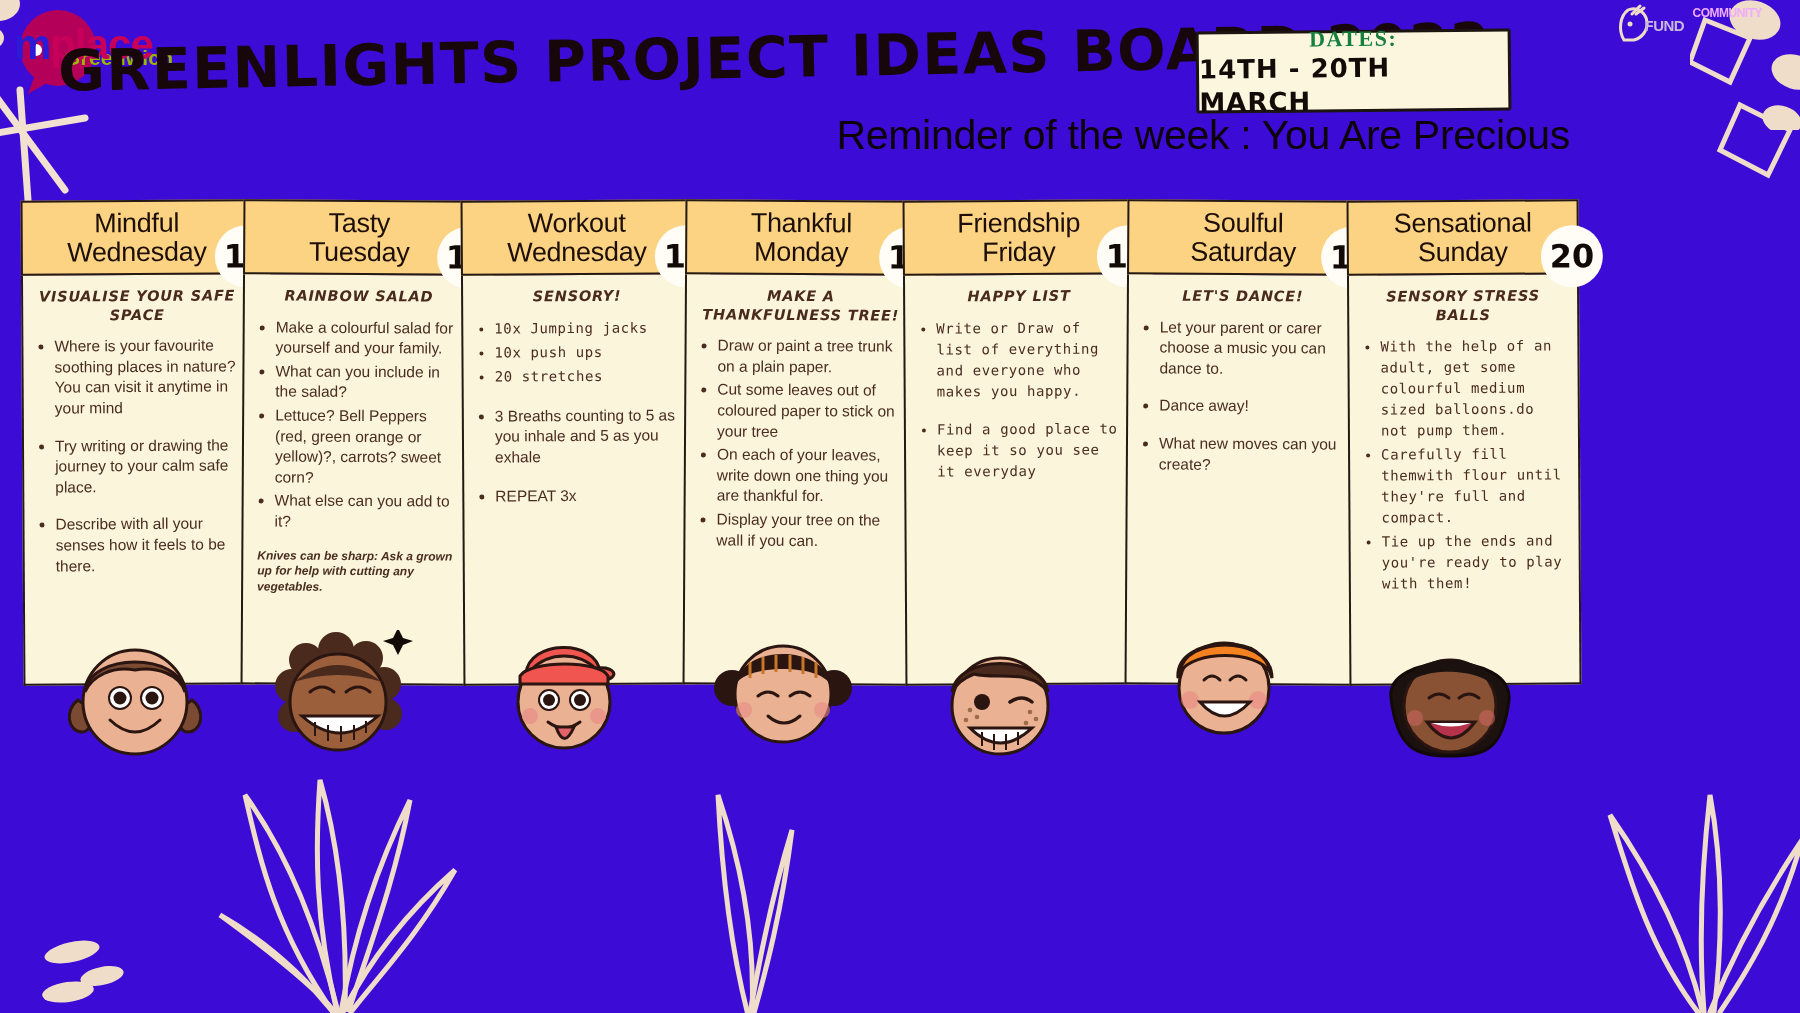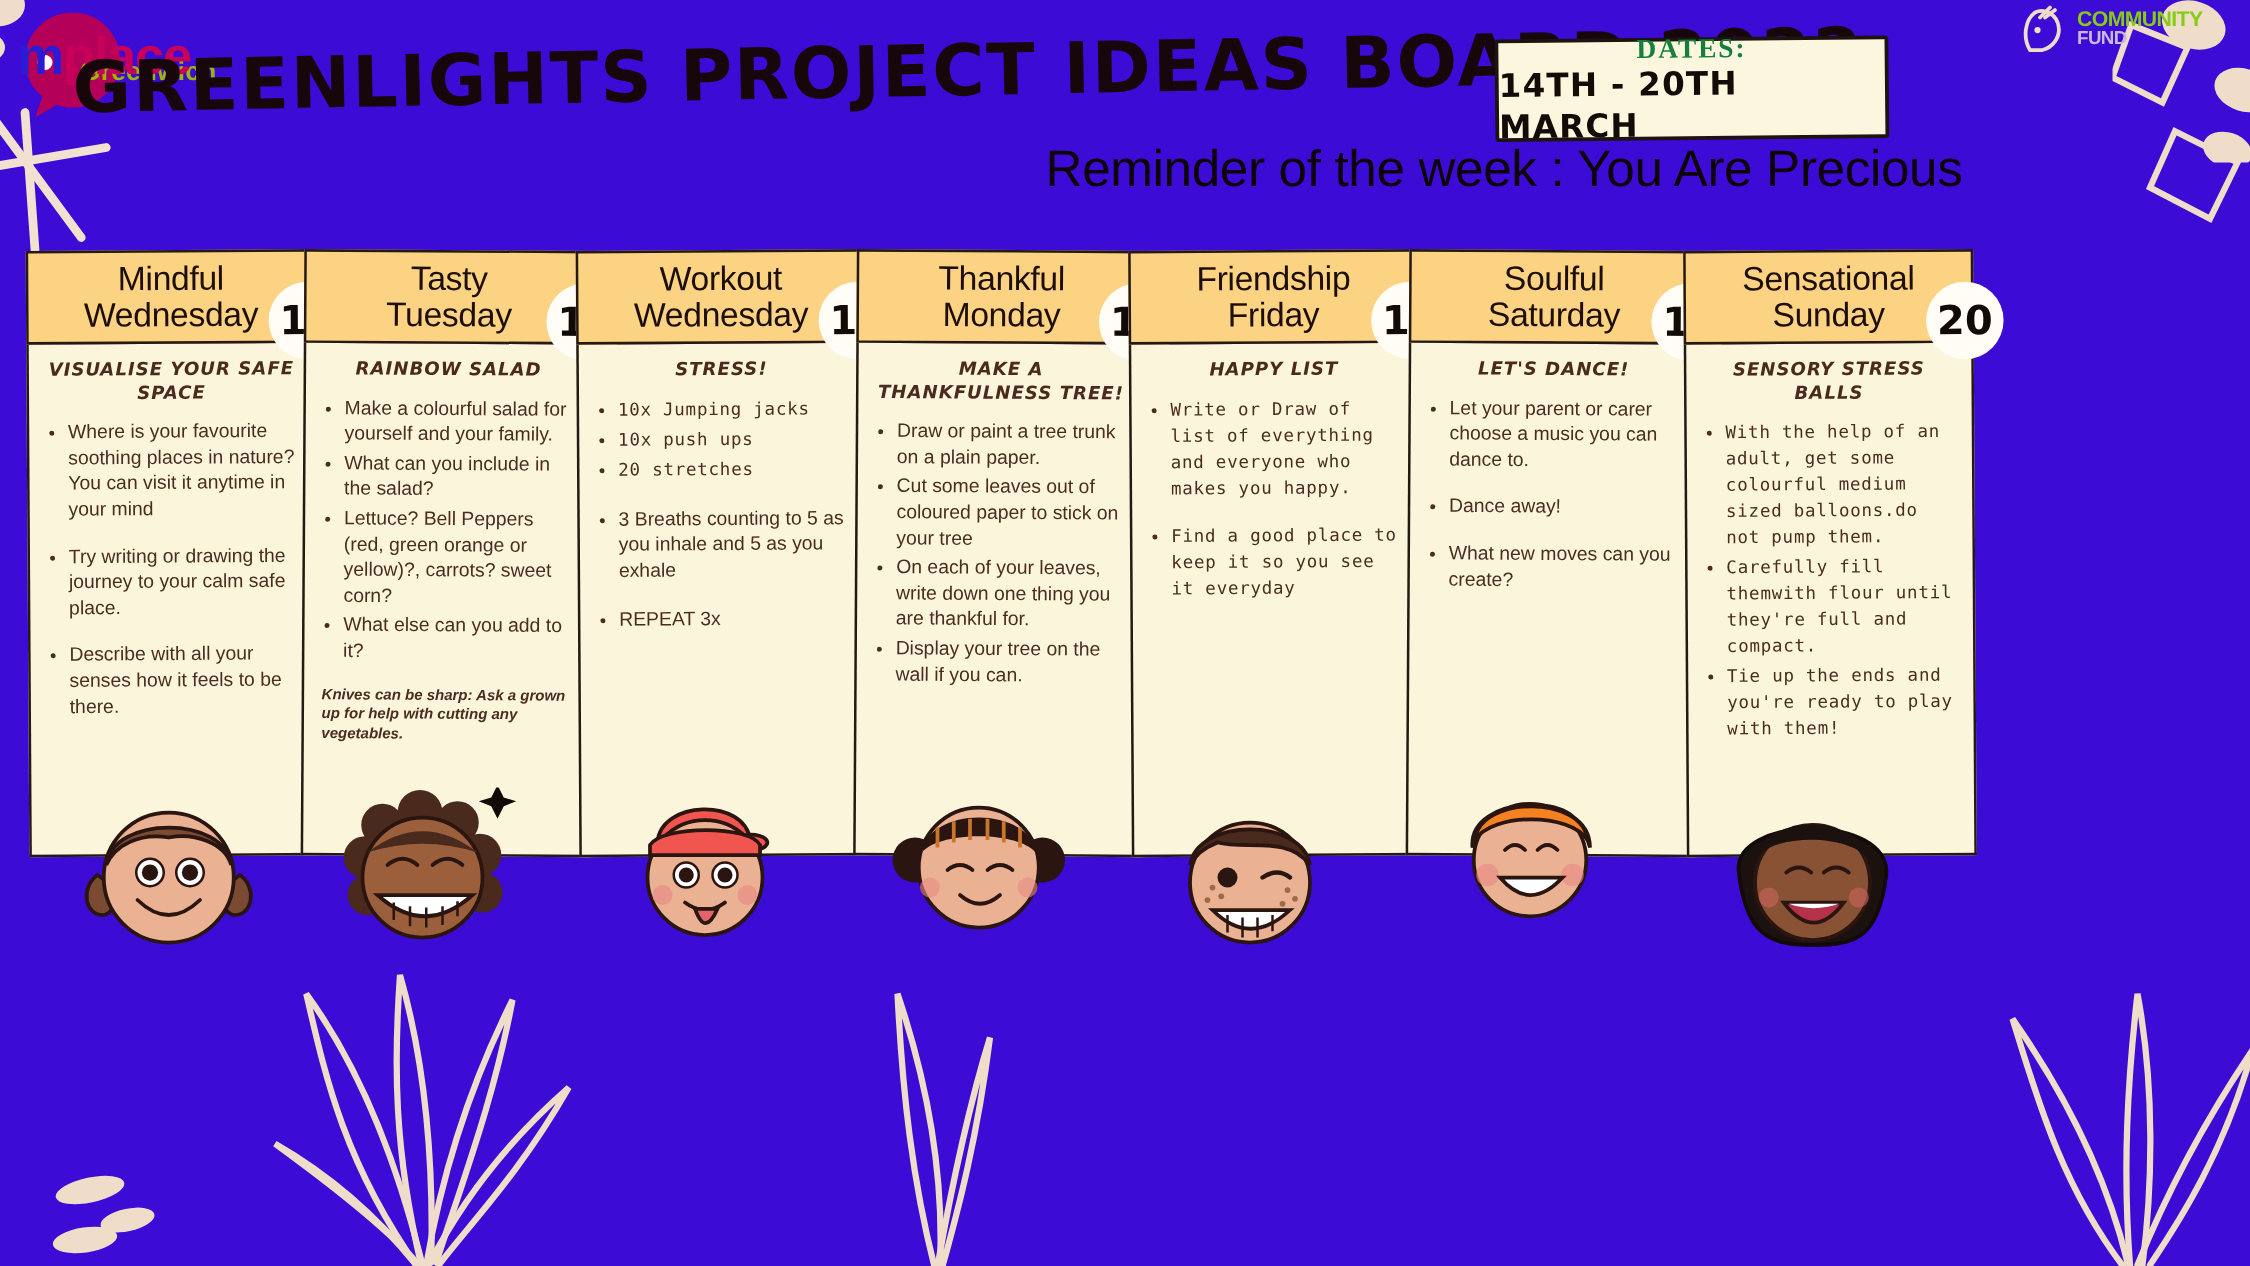--- a/index.html
+++ b/index.html
@@ -15,21 +15,21 @@
   .spark{stroke:#f2e0d0;fill:none;stroke-linecap:round;}
   .blob{fill:#efdcc9;}
 
   
   .logo{position:absolute;left:6px;top:2px;width:190px;height:92px;}
   .logo-word{position:absolute;left:58px;top:0;font-size:21px;font-weight:bold;color:#9ab800;letter-spacing:.2px;margin-top:44px;}
   .logo-mencap{position:absolute;left:8px;top:22px;font-size:42px;font-weight:bold;letter-spacing:-1px;line-height:1;}
   .logo-m{color:#2b1bd6;}
   .logo-rest{color:#c8005a;}
   .fund-text{position:absolute;right:22px;top:6px;text-align:left;line-height:.92;}
-  .fund-a{font-size:17px;font-weight:bold;color:#84cc16;letter-spacing:-.5px;}
+  .fund-a{font-size:12px;font-weight:bold;color:#f0abfc;letter-spacing:-.5px;margin-left:48px;}
   .fund-b{font-size:15px;font-weight:bold;color:#c9b8de;letter-spacing:-.5px;}
 
   .main-title{
     position:absolute;left:58px;top:32px;width:1130px;
     font-family:"DejaVu Sans", sans-serif;
     font-weight:bold;font-size:57px;color:#17060a;
     letter-spacing:1.5px;line-height:1;
     transform:rotate(-1.1deg);
     white-space:nowrap;
   }
@@ -266,21 +266,21 @@
    <path d="M44 86 Q 82 120 120 86 Z" fill="#fff" stroke="#2b1510" stroke-width="3"></path>
    <path d="M57 92 L 57 106 M70 95 L70 111 M83 96 L83 112 M96 95 L96 110 M108 91 L108 103" stroke="#2b1510" stroke-width="2"></path>
    <path d="M40 0 l5 10 10 3 -10 4 -5 10 -5 -10 -10 -4 10 -3z" fill="#120a06" transform="translate(100 -2)"></path>
   </svg></div>
     <div class="col" style="left: 462px; transform: rotate(-0.35deg);">
       <div class="col-head">
         <div class="col-head-text"><span>Workout</span><br><span>Wednesday</span></div>
       </div>
       <div class="daynum">16</div>
       <div class="col-body">
-        <div class="card-title">STRESS!</div>
+        <div class="card-title">SENSORY!</div>
         <ul class="points mono">
           <li>10x  Jumping jacks</li>
           <li>10x push ups</li>
           <li>20 stretches</li>
         </ul>
         <div class="gap"></div>
         <ul class="points">
           <li>3 Breaths counting to 5 as you inhale and 5 as you exhale</li>
         </ul>
         <div class="gap"></div>

